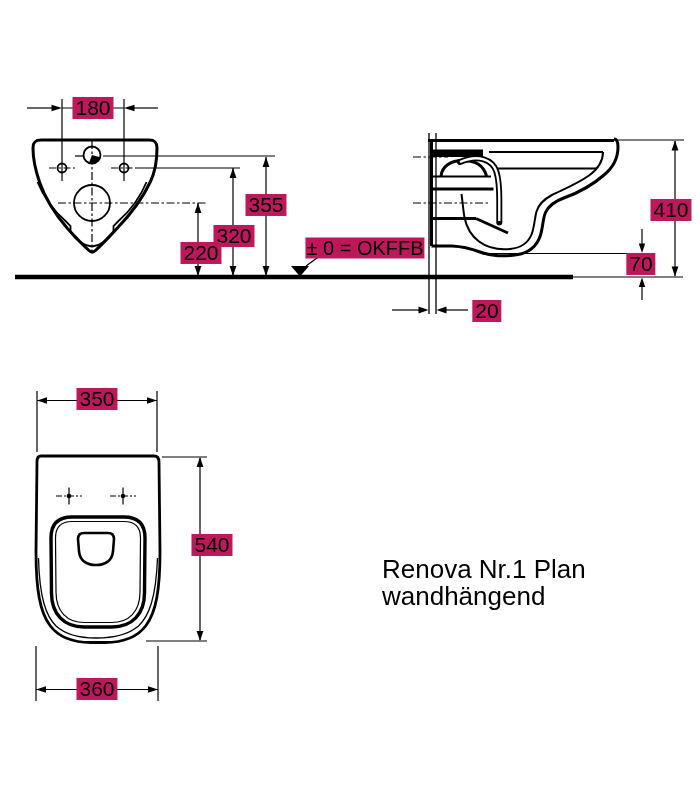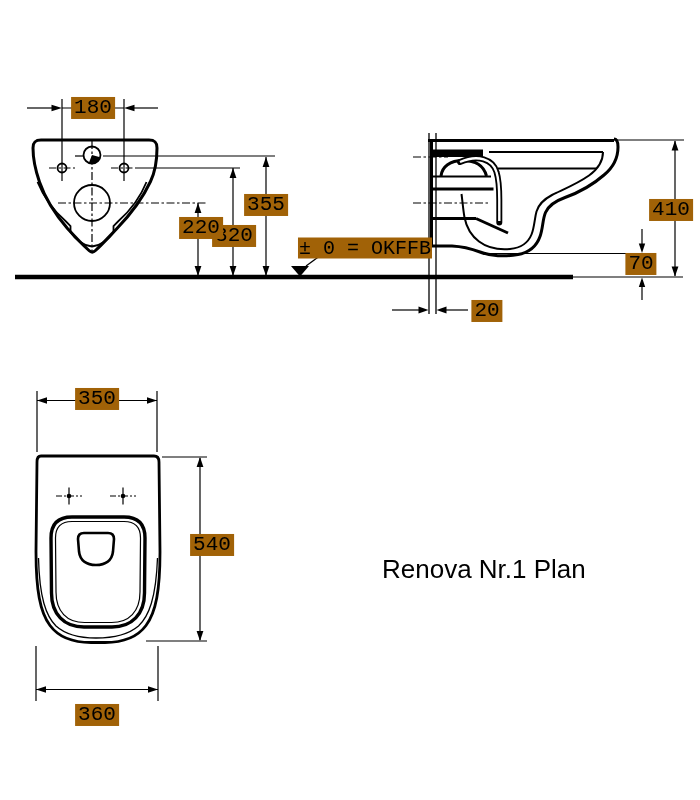--- a/index.html
+++ b/index.html
@@ -3,22 +3,22 @@
 <meta charset="utf-8">
 <style>
   html,body{margin:0;padding:0;background:#fff;}
   #canvas{
     position:relative;width:700px;height:800px;background:#fff;
     font-family:"Liberation Sans",sans-serif;color:#000;overflow:hidden;
   }
   #drawing{position:absolute;left:0;top:0;}
   .lbl{
     position:absolute;transform:translate(-50%,-50%);
-    background:#a16207;padding:0 3px;font-size:21px;line-height:1.05;
-    color:#000;white-space:nowrap;font-family:Liberation Mono, monospace;
+    background:#be185d;padding:0 3px;font-size:21px;line-height:1.05;
+    color:#000;white-space:nowrap;
   }
   .lbl.small{font-size:20px;padding:0 1px;}
   .product-block{position:absolute;left:382px;top:556px;font-size:26px;line-height:27px;white-space:nowrap;}
   .revision{position:absolute;left:382px;top:668px;font-size:21px;white-space:nowrap;}
 </style>
 </head>
 <body>
 
 <div id="canvas">
 
@@ -196,26 +196,27 @@
         <line x1="36" y1="689.5" x2="158" y2="689.5"></line>
         <polygon points="36,689.5 46,686.2 46,692.8" fill="#000" stroke="none"></polygon>
         <polygon points="158,689.5 148,686.2 148,692.8" fill="#000" stroke="none"></polygon>
       </g>
     </g>
   </svg>
 
   <div class="lbl" style="left:93px;top:108px">180</div>
   <div class="lbl" style="left:266px;top:205px">355</div>
   <div class="lbl" style="left:234px;top:236px">320</div>
-  <div class="lbl" style="left:201px;top:228px">220</div>
+  <div class="lbl" style="left:201px;top:253px">220</div>
   <div class="lbl small" style="left:365px;top:248px">± 0 = OKFFB</div>
   <div class="lbl" style="left:671px;top:210px">410</div>
   <div class="lbl" style="left:641px;top:264px">70</div>
   <div class="lbl" style="left:487px;top:311px">20</div>
   <div class="lbl" style="left:97px;top:399px">350</div>
   <div class="lbl" style="left:212px;top:545px">540</div>
-  <div class="lbl" style="left:97px;top:715px">360</div>
+  <div class="lbl" style="left:97px;top:689px">360</div>
 
   <div class="product-block">
     <div>Renova Nr.1 Plan</div>
+    <div>wandhängend</div>
   </div>
 
 </div>
 
 </body></html>

